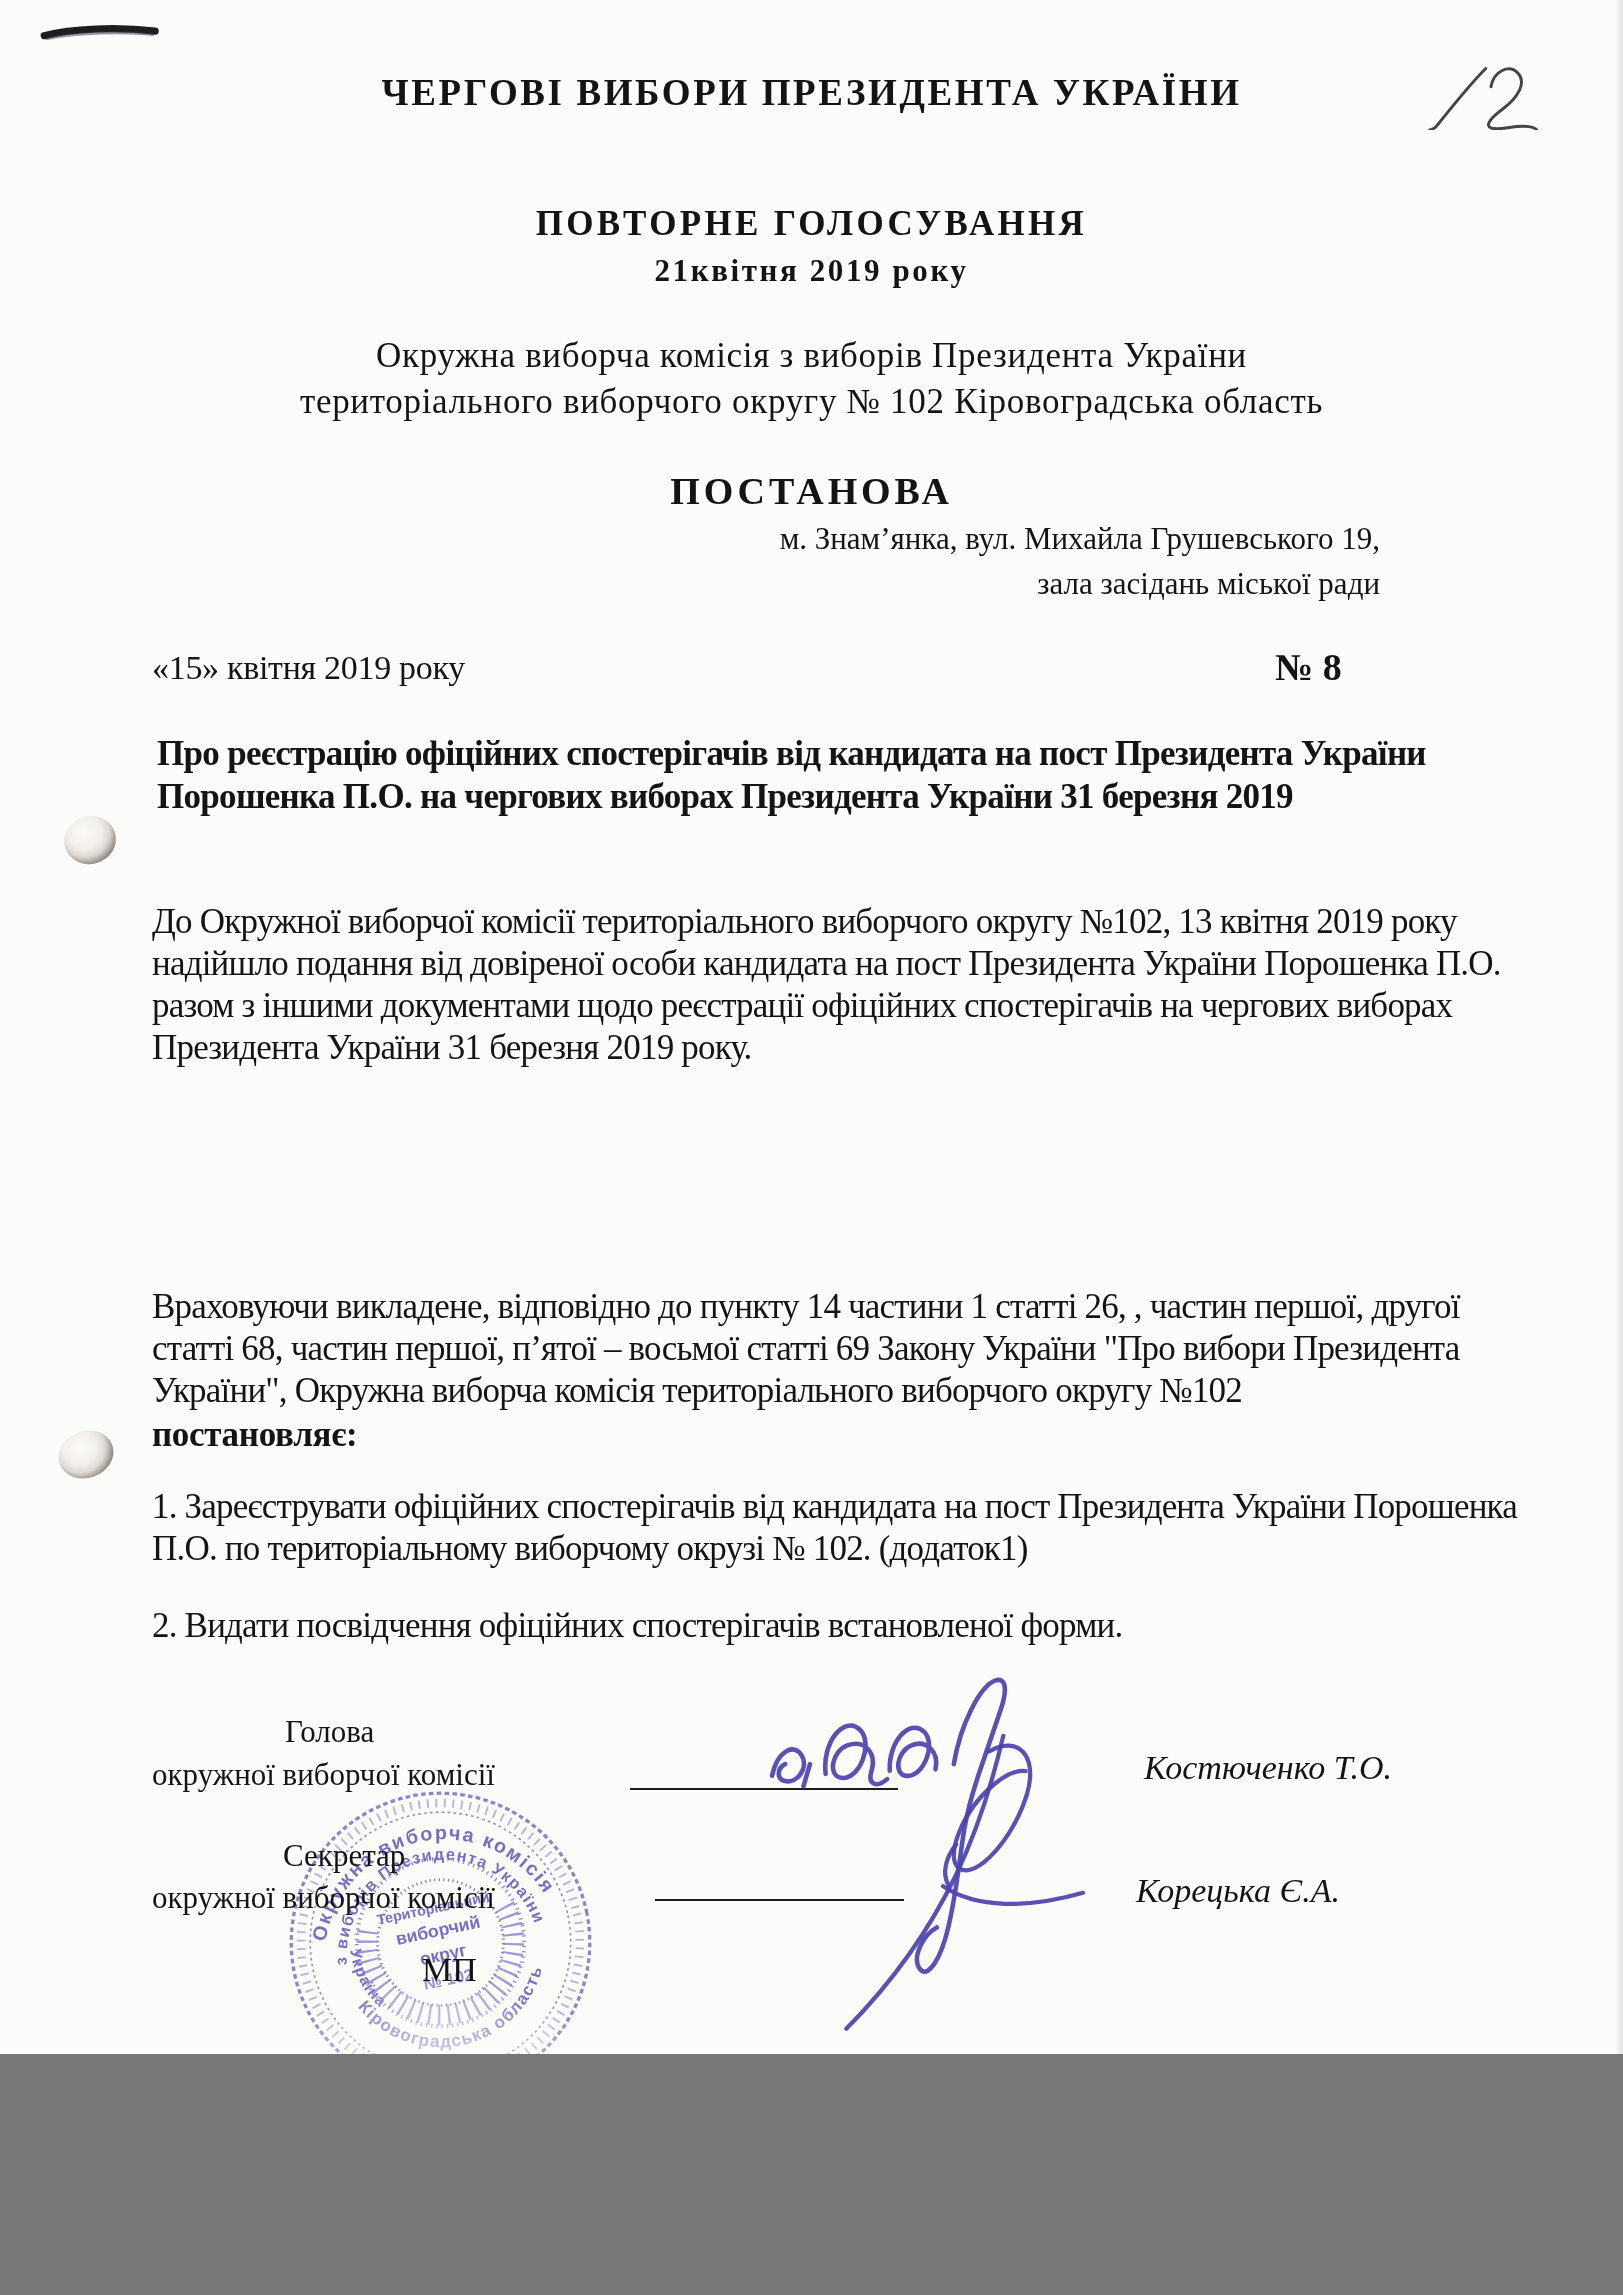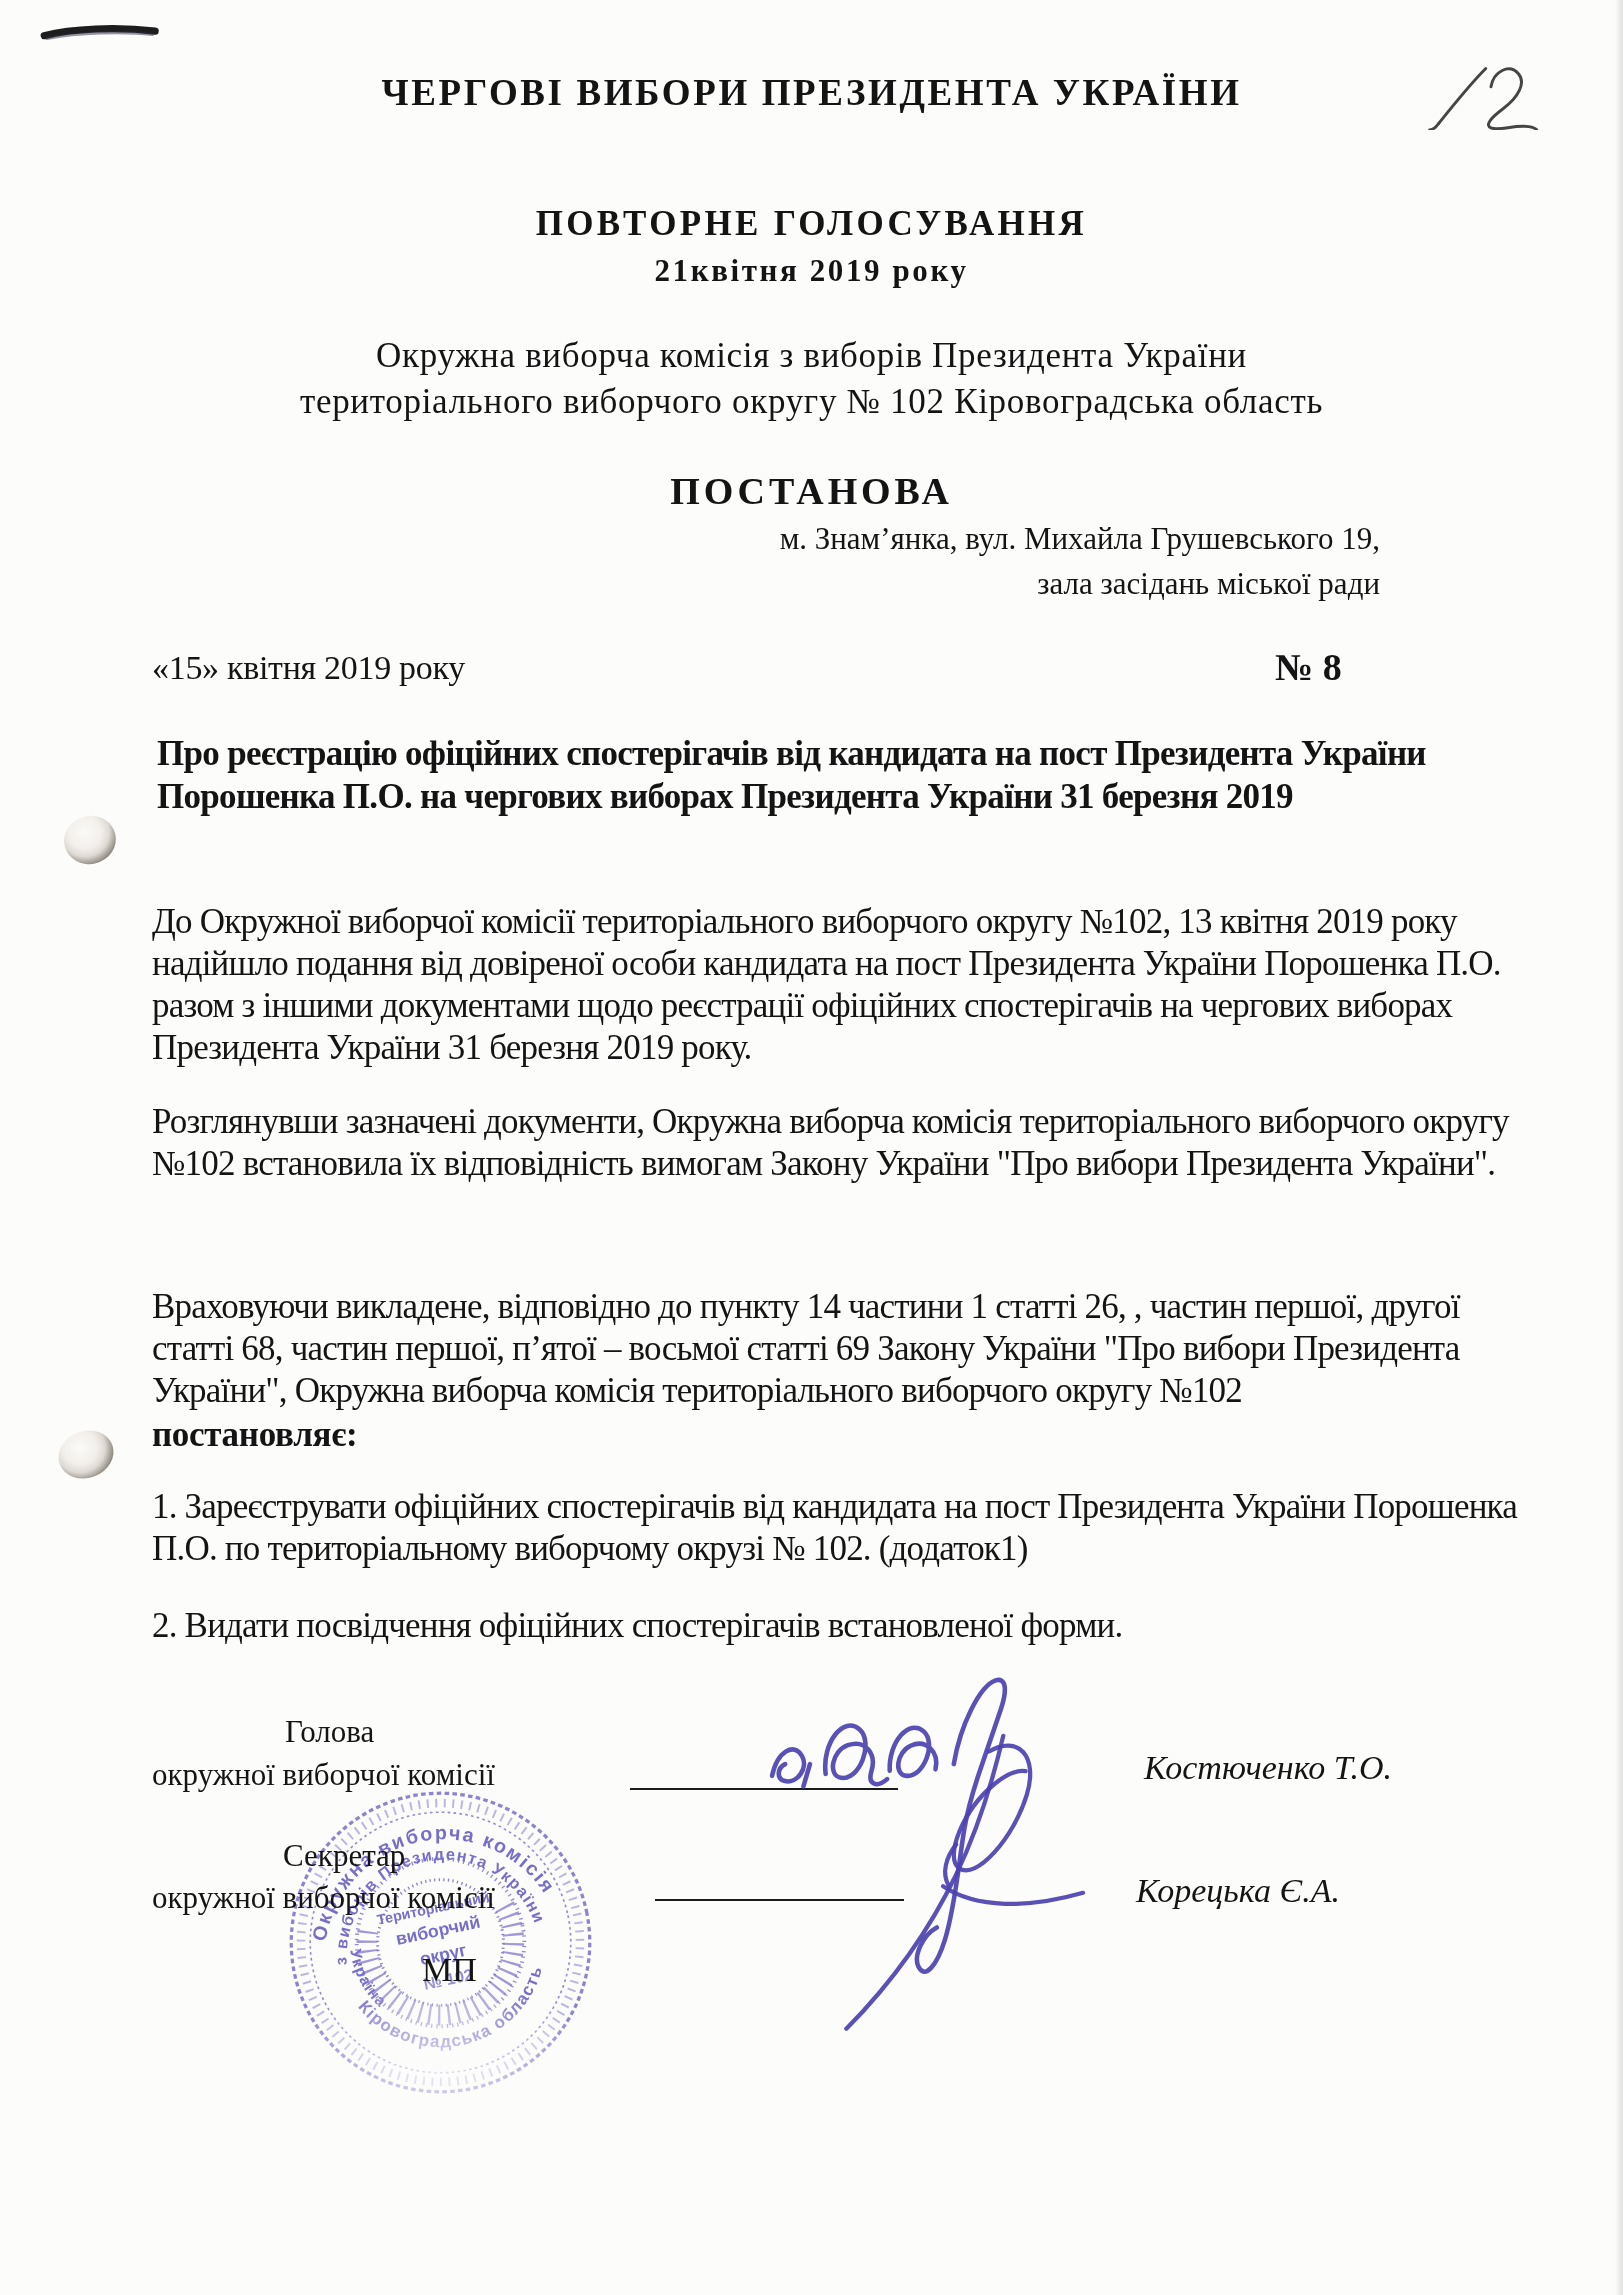--- a/index.html
+++ b/index.html
@@ -2,21 +2,21 @@
 <html style="--seal-ink: #5b50c0; --sig-ink: #4b42b0;font-size:10.5px"><head>
 <meta charset="utf-8">
 <style>
   :root{
     --seal-ink:#5b50c0;
     --sig-ink:#4b42b0;
   }
   html,body{margin:0;padding:0;background:#777;}
   .page{
     position:relative;
-    width:1623px;height:2295px;
+    width:1623px;height:2054px;
     margin:0 auto;
     background:#fcfcfa;
     font-family:"Liberation Serif","DejaVu Serif",serif;
     color:#141414;
     overflow:hidden;
   }
   .abs{position:absolute;}
   .center{left:0;width:100%;text-align:center;}
   .b{font-weight:bold;}
   .i{font-style:italic;}
@@ -109,21 +109,20 @@
     <div>м. Знам’янка, вул. Михайла Грушевського 19,</div>
     <div>зала засідань міської ради</div>
   </div>
 
   <div class="abs dateline">«15» квітня 2019 року</div>
   <div class="abs b docnum">№ 8</div>
 
   <div class="abs b subject">Про реєстрацію офіційних спостерігачів від кандидата на пост Президента України Порошенка П.О. на чергових виборах Президента України 31 березня 2019</div>
 
   <div class="abs para p1">До Окружної виборчої комісії територіального виборчого округу №102, 13 квітня 2019 року надійшло подання від довіреної особи  кандидата на пост Президента України Порошенка П.О. разом з іншими документами щодо реєстрації офіційних спостерігачів на чергових виборах Президента України 31 березня 2019 року.</div>
-  <div class="abs para p2">Розглянувши зазначені документи, Окружна виборча комісія територіального виборчого округу №102 встановила їх відповідність вимогам Закону України "Про вибори Президента України".</div>
   <div class="abs para p3">Враховуючи викладене, відповідно до пункту 14 частини 1 статті 26, , частин першої, другої статті 68, частин першої, п’ятої – восьмої статті 69 Закону України "Про вибори Президента України", Окружна виборча комісія територіального виборчого округу №102</div>
 
   <div class="abs b resolve">постановляє:</div>
 
   <div class="abs para item1">1. Зареєструвати офіційних спостерігачів від кандидата на пост Президента України Порошенка П.О. по територіальному виборчому окрузі № 102. (додаток1)</div>
   <div class="abs para item2">2. Видати посвідчення офіційних спостерігачів встановленої форми.</div>
 
   <svg class="abs sealsvg" width="347" height="347" viewBox="-265 -265 530 530">
     <defs>
       <path id="sp-arc-outer" d="M -183,26 A 183,183 0 0 1 183,26"></path>

